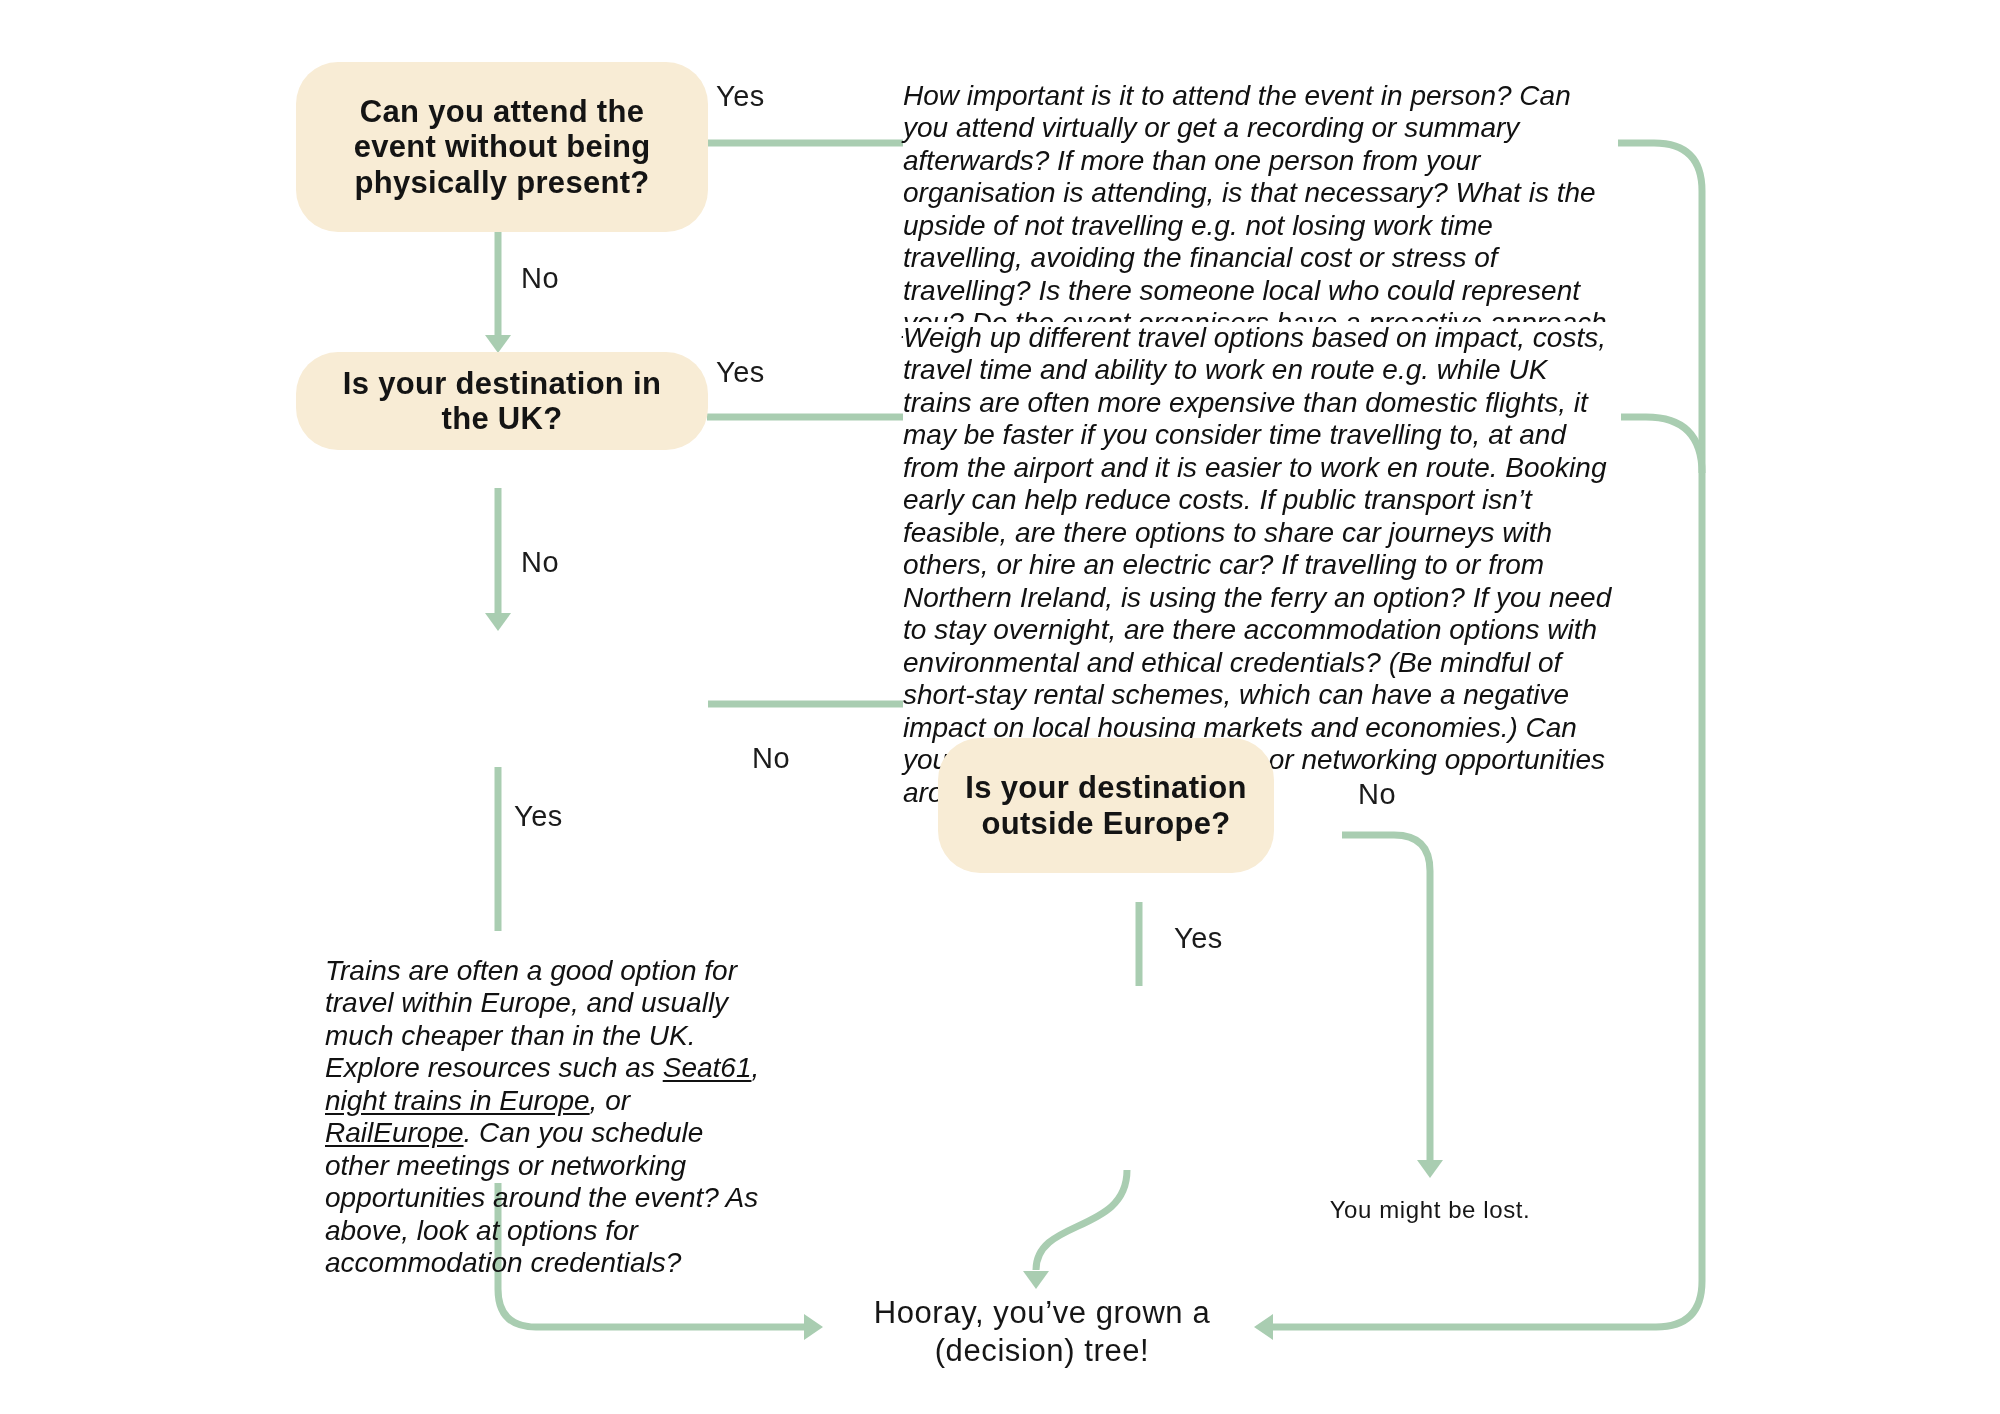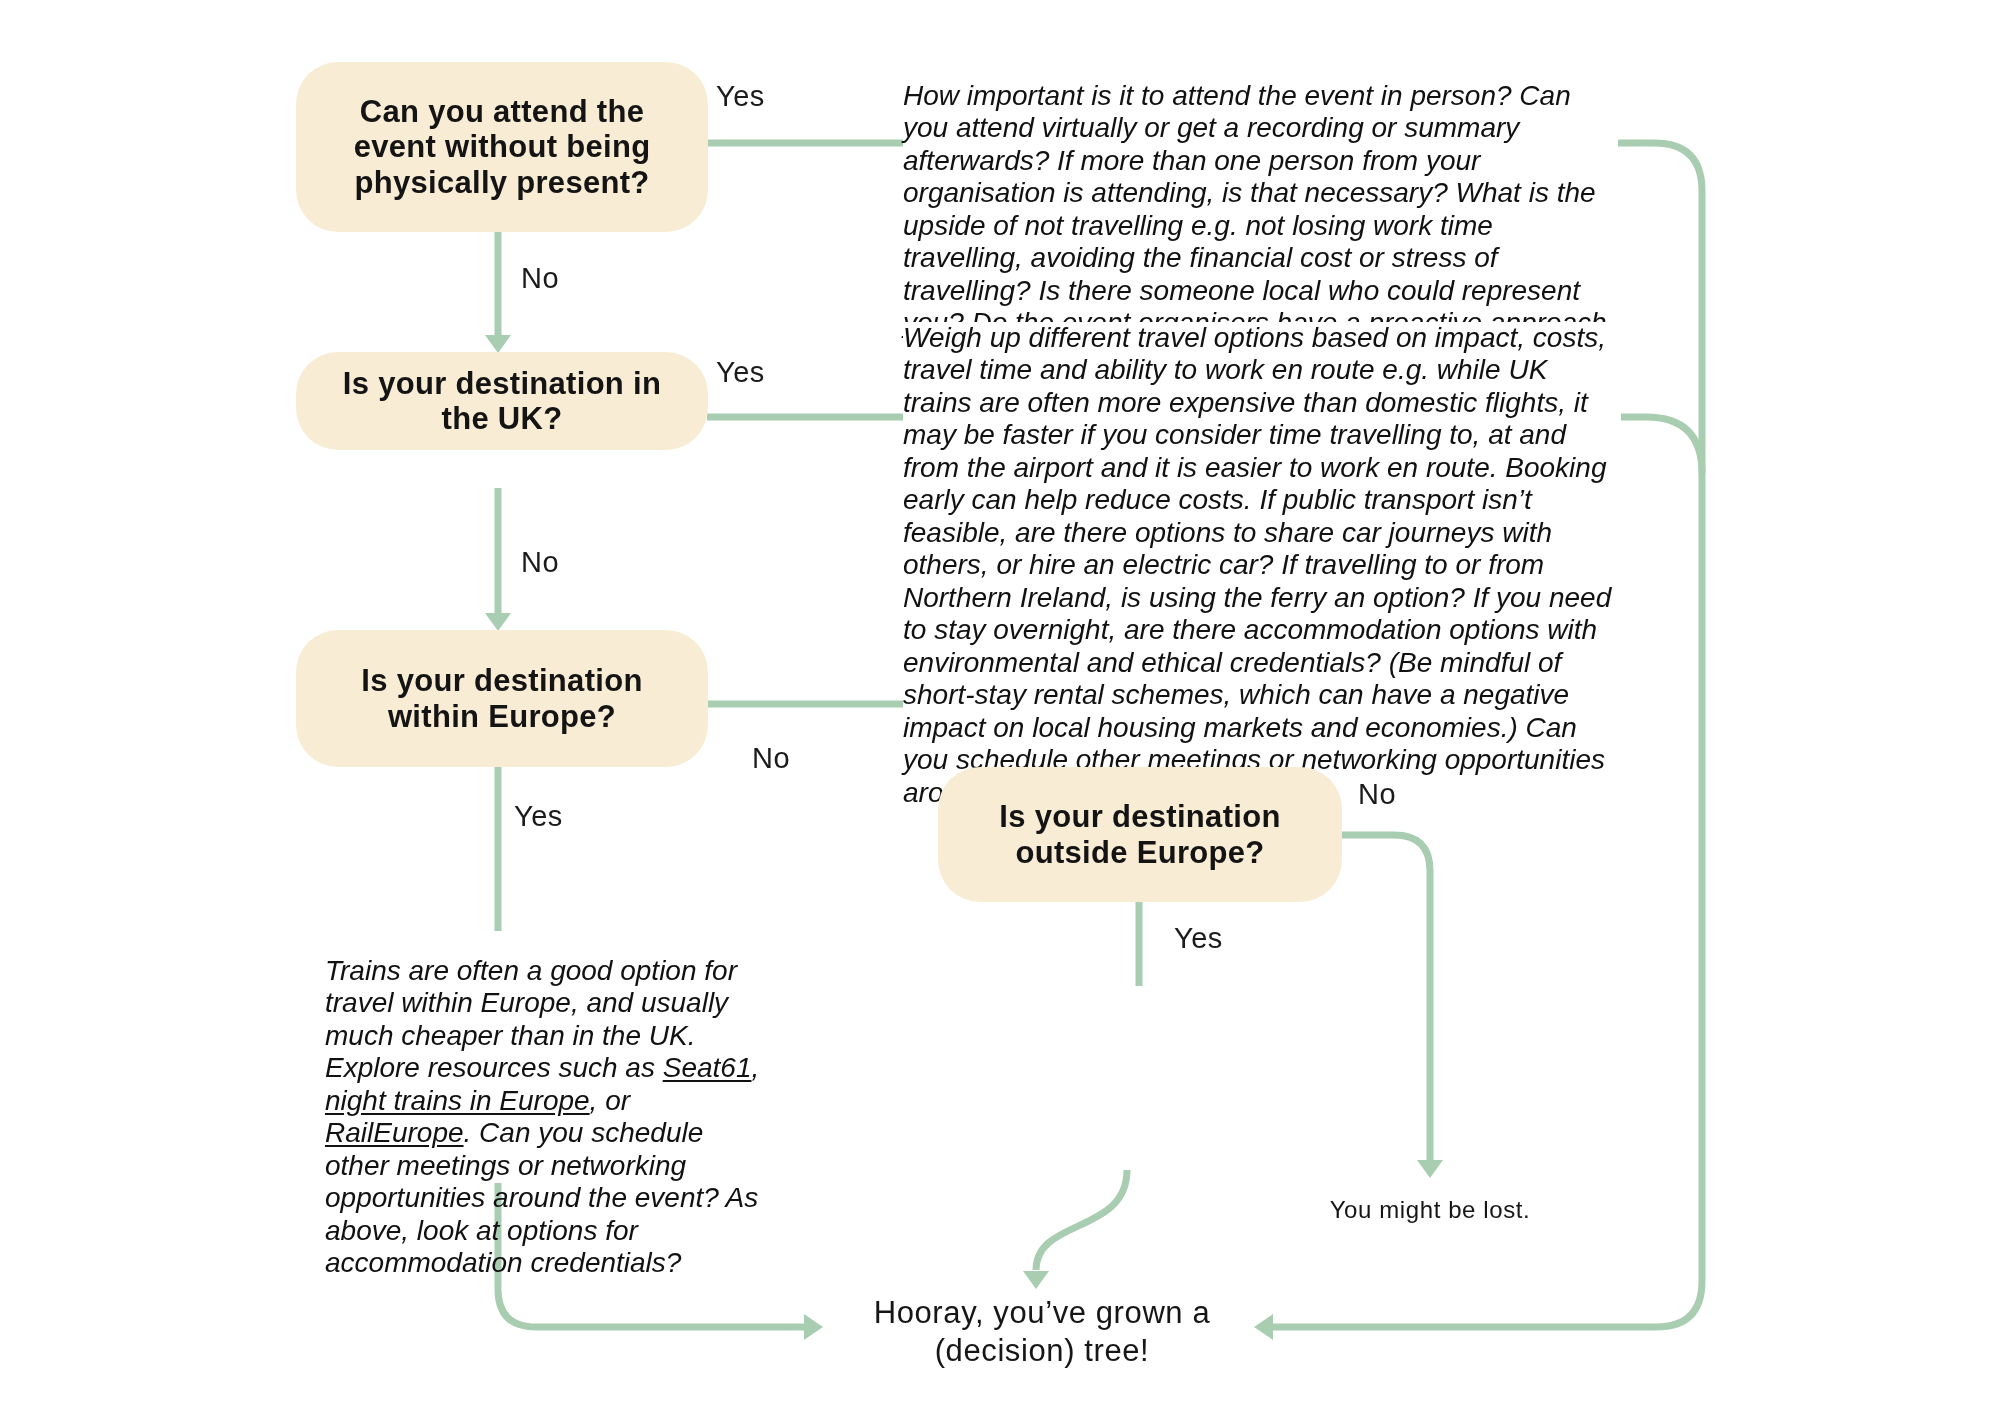--- a/index.html
+++ b/index.html
@@ -109,25 +109,22 @@
   </svg>
 
   <div class="node" style="left:296px; top:62px; width:412px; height:170px;">
     <div class="node-label">Can you attend the event without being physically present?</div>
   </div>
 
   <div class="node" style="left:296px; top:352px; width:412px; height:98px;">
     <div class="node-label">Is your destination in the UK?</div>
   </div>
 
-  <div class="node" style="left:296px; top:630px; width:412px; height:137px;">
-    <div class="node-label">Is your destination within Europe?</div>
-  </div>
 
-  <div class="node" style="left:938px; top:767px; width:404px; height:135px;">
+  <div class="node" style="left:938px; top:738px; width:336px; height:135px;">
     <div class="node-label">Is your destination outside Europe?</div>
   </div>
 
   <div class="branch-label" style="left:716px; top:80px;">Yes</div>
   <div class="branch-label" style="left:521px; top:262px;">No</div>
   <div class="branch-label" style="left:716px; top:356px;">Yes</div>
   <div class="branch-label" style="left:521px; top:546px;">No</div>
   <div class="branch-label" style="left:752px; top:742px;">No</div>
   <div class="branch-label" style="left:514px; top:800px;">Yes</div>
   <div class="branch-label" style="left:1358px; top:778px;">No</div>

